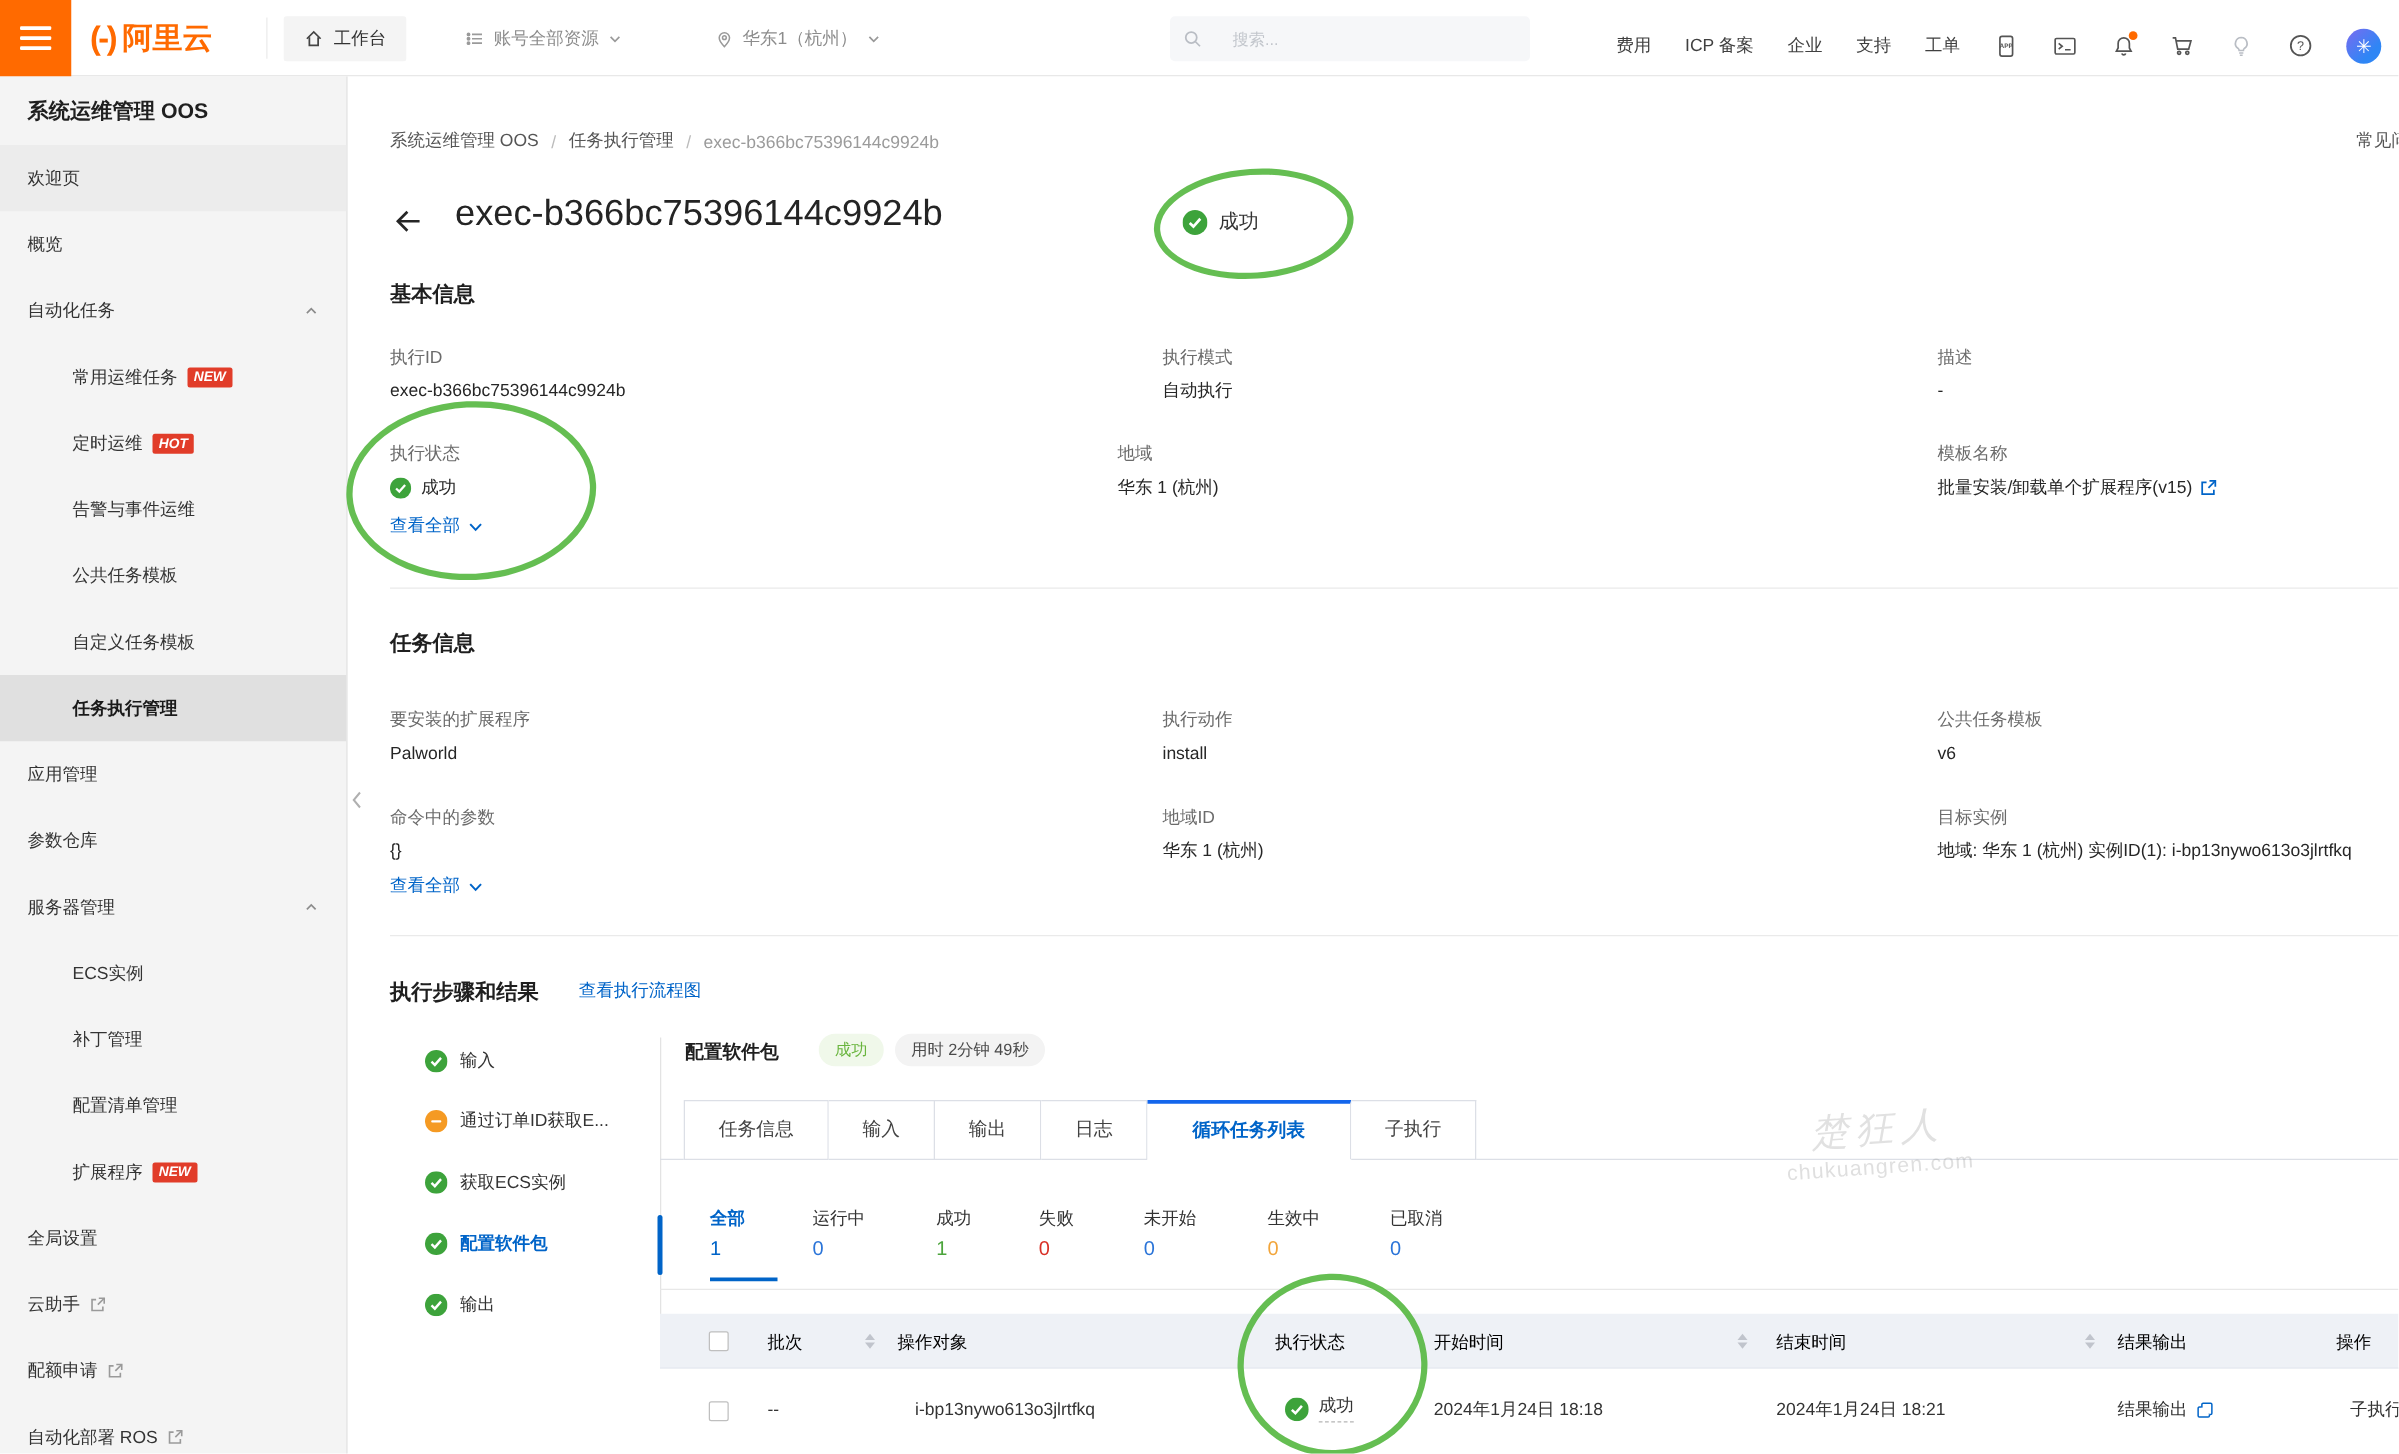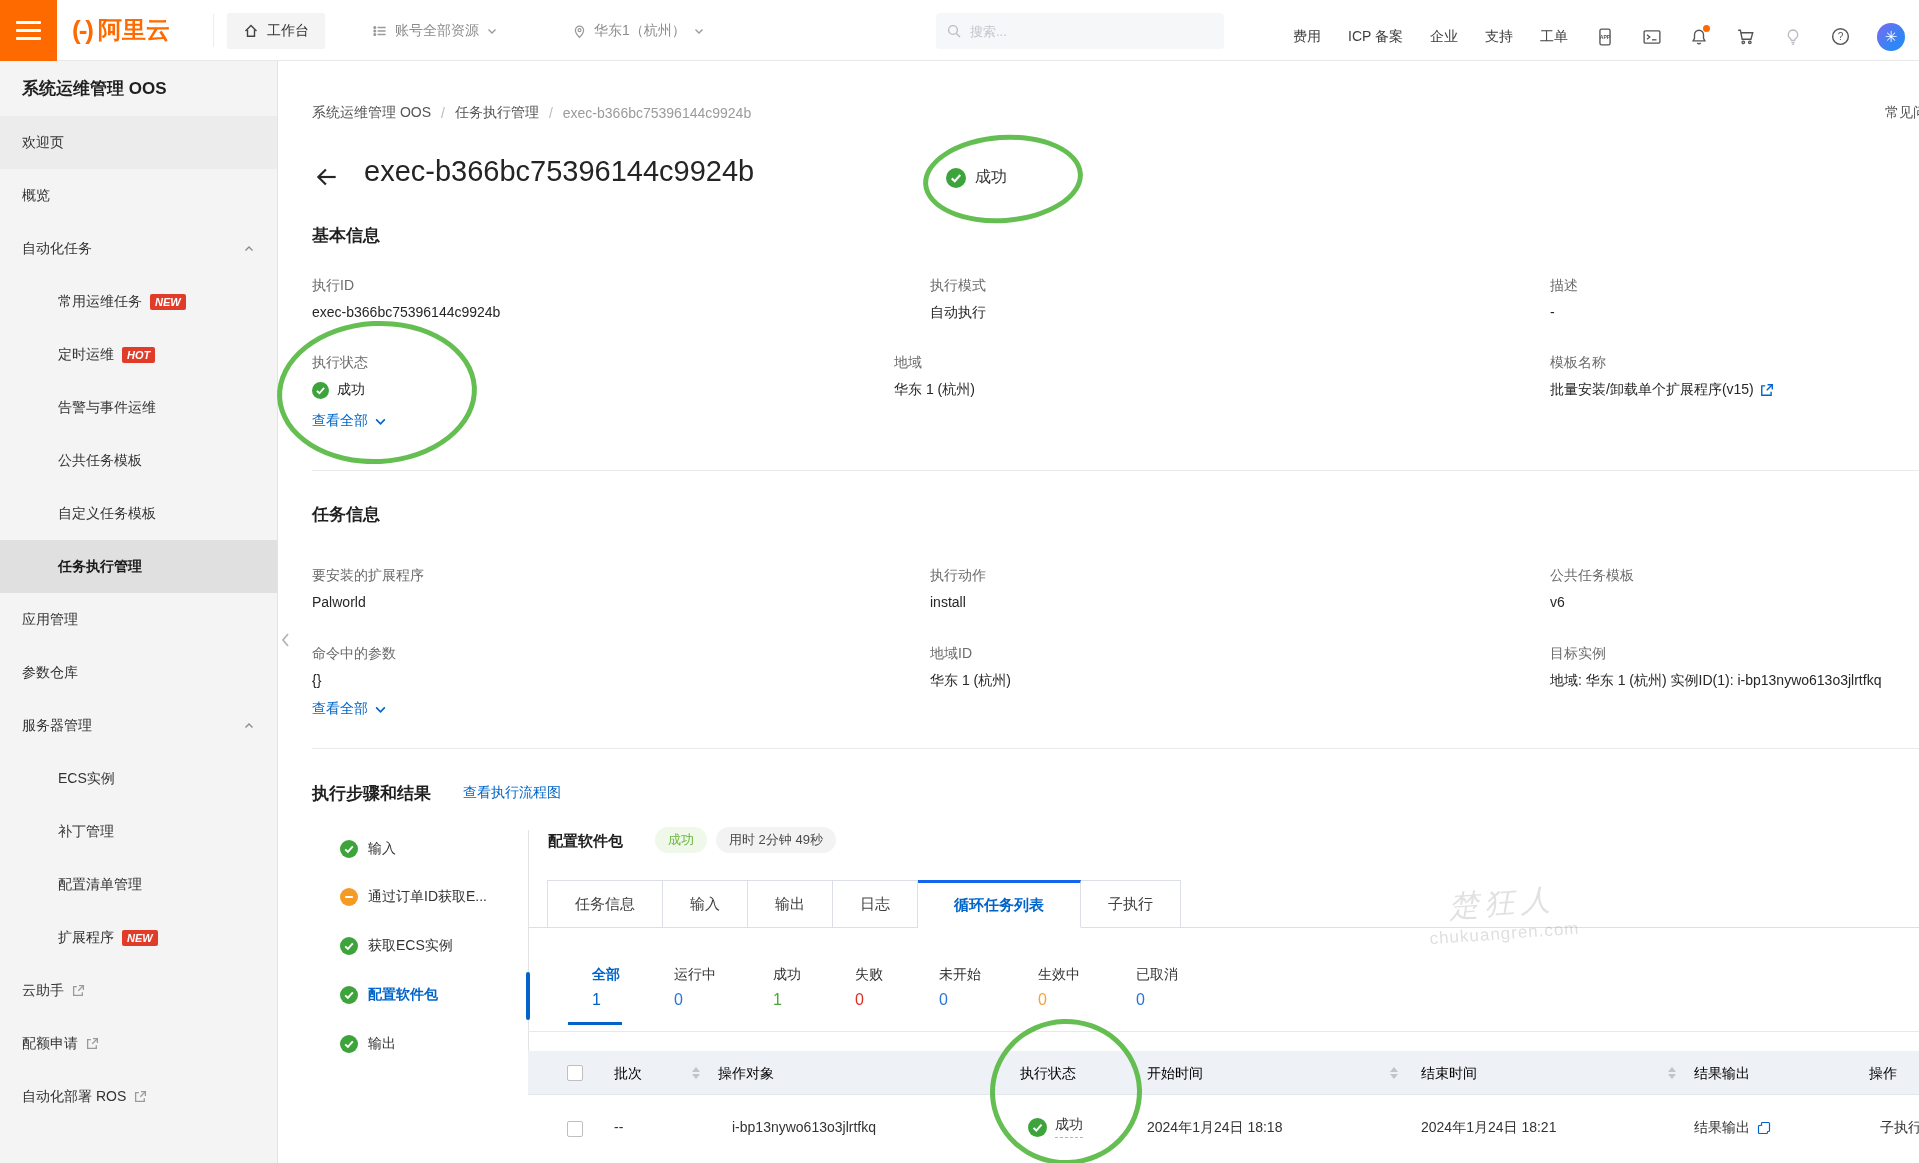--- a/index.html
+++ b/index.html
@@ -14,21 +14,21 @@
   #hamburger .bar { position:absolute; left:16px; width:25px; height:3px; background:#fff; border-radius:1px; }
   #logo { position:absolute; left:72px; top:14px; display:flex; align-items:center; gap:6px; }
   .logo-mark { color:#FF6A00; font-weight:bold; font-size:26px; letter-spacing:-2px; }
   .logo-text { color:#FF6A00; font-weight:bold; font-size:24px; }
   .nav-vdiv { position:absolute; left:213px; top:14px; height:33px; width:1px; background:#ececec; }
   #workbench { position:absolute; left:227px; top:13px; height:36px; padding:0 16px; background:#f4f4f4;
     border-radius:2px; display:flex; align-items:center; gap:8px; font-size:14px; color:#333; cursor:pointer; }
   .nav-group { position:absolute; top:13px; height:36px; display:flex; align-items:center; gap:7px;
     color:#8c8c8c; font-size:14px; cursor:pointer; }
   #search-box { position:absolute; left:936px; top:13px; width:288px; height:36px; background:#f6f7f9;
-    border-radius:4px; display:flex; align-items:center; padding:0 10px; gap:8px; }
+    border-radius:4px; display:flex; align-items:center; padding:0 10px; gap:24px; }
   #search-box input { border:none; outline:none; background:transparent; font-size:13px; color:#333; width:230px;
     font-family:"Liberation Sans","DejaVu Sans",sans-serif; }
   #search-box input::placeholder { color:#c2c6cc; }
   #nav-right { position:absolute; right:14px; top:0; height:73px; display:flex; align-items:center; gap:27px;justify-content:flex-end; }
   .nav-link { font-size:14px; color:#404040; cursor:pointer; white-space:nowrap; }
   .nav-icon { position:relative; width:20px; height:20px; display:flex; align-items:center; justify-content:center; cursor:pointer; }
   .bell-dot { position:absolute; right:-1px; top:-2px; width:7px; height:7px; border-radius:50%; background:#FF6A00; }
   #avatar { width:28px; height:28px; border-radius:50%; background:linear-gradient(135deg,#7a6cf0 0%,#2f86f5 70%);
     color:#fff; display:flex; align-items:center; justify-content:center; font-size:15px; cursor:pointer; }
 
@@ -83,21 +83,21 @@
   
   #tabs-line { position:absolute; left:250px; right:0; top:866px; height:1px; background:#dcdfe6; }
   #tabs { position:absolute; left:269px; top:819px; display:flex; z-index:2; }
   .tab { height:48px; line-height:46px; padding:0 27px; border:1px solid #dcdfe6; border-left:none;
     background:#fff; font-size:15px; color:#424242; cursor:pointer; white-space:nowrap; }
   .tab:first-child { border-left:1px solid #dcdfe6; }
   .tab.active { border-top:3px solid #1366EC; border-bottom:1px solid #fff; color:#0064C8; font-weight:700;
     line-height:43px; padding:0 36px; }
 
   
-  .filter { position:absolute; top:905px; cursor:pointer;margin-left:24px; }
+  .filter { position:absolute; top:905px; cursor:pointer; }
   .filter .f-label { font-size:14px; color:#333; }
   .filter .f-count { font-size:16px; margin-top:7px; }
   .filter.active .f-label { color:#0064C8; font-weight:600; }
   .c-blue { color:#2a74d8; } .c-green { color:#4ca53c; } .c-red { color:#D93026; } .c-orange { color:#F2A53A; }
   #filter-underline { position:absolute; left:290px; top:961px; width:54px; height:3px; background:#0064C8; }
   #filter-divider { position:absolute; left:250px; right:0; top:970px; height:1px; background:#e8e8e8; }
 
   
   #table-header { position:absolute; left:250px; right:0; top:990px; height:44px; background:#eef1f6;
     border-bottom:1px solid #e2e6ed; }
@@ -305,20 +305,23 @@
       <span>补丁管理</span>
       </div>
     <div class="side-item sub">
       <span>配置清单管理</span>
       </div>
     <div class="side-item sub">
       <span>扩展程序</span>
       <span class="side-badge">NEW</span>
       </div>
     <div class="side-item">
+      <span>全局设置</span>
+      </div>
+    <div class="side-item">
       <span>云助手</span>
       <span class="ext-icon">
         <svg width="13" height="13" viewBox="0 0 12 12" fill="none" stroke="#9a9a9a" stroke-width="1.2">
           <path d="M4.5 2.5 H1.5 V10.5 H9.5 V7.5"></path>
             <path d="M6.5 1.5 H10.5 V5.5"></path>
             <path d="M10.5 1.5 L5.8 6.2"></path>
           </svg>
         </span>
       </div>
     <div class="side-item">

